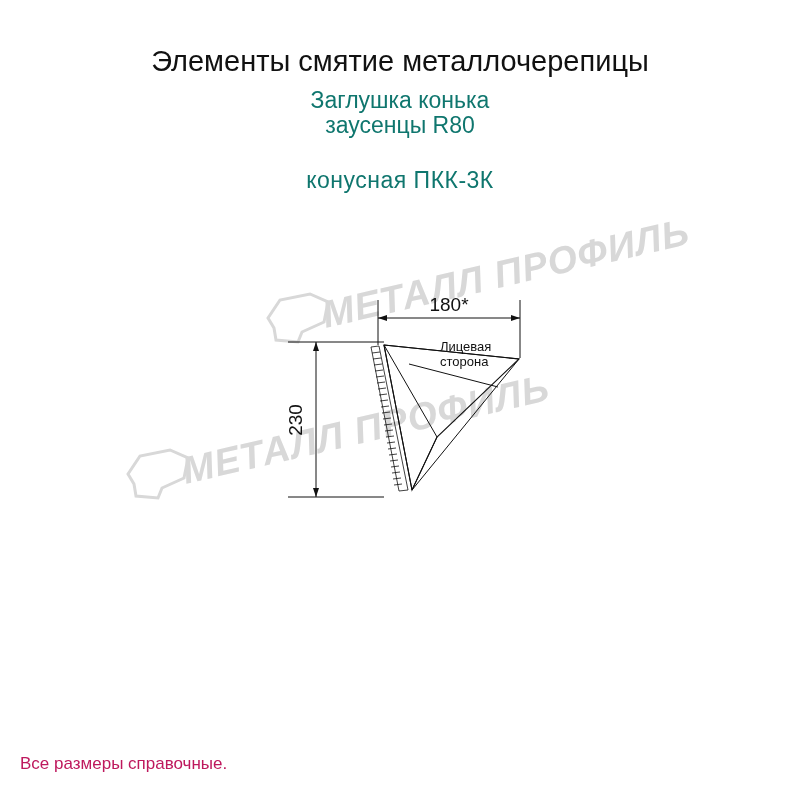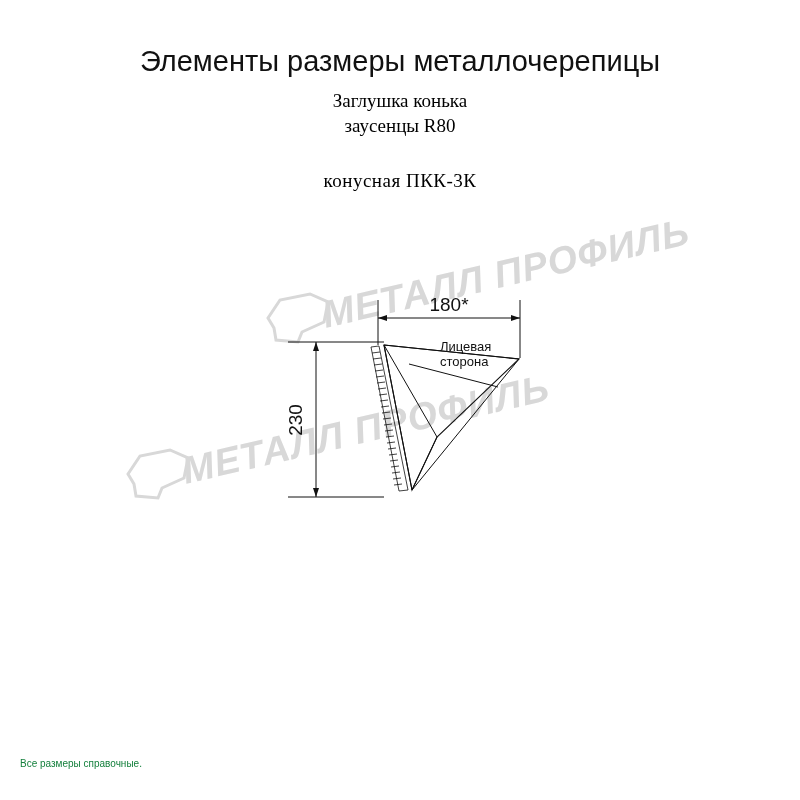--- a/index.html
+++ b/index.html
@@ -32,42 +32,41 @@
   }
   .subtitle-block {
     position: absolute;
     top: 88px;
     left: 0;
     width: 800px;
     text-align: center;
     line-height: 25px;
   }
   .subtitle-line {
-    font-size: 19px;
-    color: #000000;
-    font-family: Liberation Serif, serif;
+    font-size: 23px;
+    color: #0f766e;
   }
   .subtitle-line.code {
     margin-top: 30px;
     letter-spacing: 0.5px;
   }
   .drawing {
     position: absolute;
     left: 0;
     top: 0;
     width: 800px;
     height: 800px;
   }
   .footer {
     position: absolute;
     left: 20px;
     bottom: 26px;
-    font-size: 10px;
+    font-size: 17px;
     line-height: 21px;
-    color: #15803d;
+    color: #be185d;
   }
   .footer div {
     white-space: nowrap;
   }
   .wm {
     position: absolute;
     pointer-events: none;
     user-select: none;
     color: #d8d8d8;
     font-weight: bold;
@@ -99,21 +98,21 @@
     font-size: 13px;
     fill: #111;
     font-family: "Liberation Sans", sans-serif;
   }
 </style>
 </head>
 <body>
 
 <div class="page">
 
-  <h1 class="title">Элементы размеры металлочерепицы</h1>
+  <h1 class="title">Элементы смятие металлочерепицы</h1>
 
   <div class="subtitle-block">
     <div class="subtitle-line">Заглушка конька</div>
     <div class="subtitle-line">заусенцы R80</div>
     <div class="subtitle-line code">конусная  ПКК-3К</div>
   </div>
 
   <svg class="wm-logo" style="left:258px; top:288px;" width="90" height="60" viewBox="0 0 90 60">
     <path d="M10 30 L22 12 L52 6 L70 14 L66 34 L44 44 L40 54 L18 52 L16 40 Z" fill="none" stroke="#d8d8d8" stroke-width="3"></path>
   </svg>

